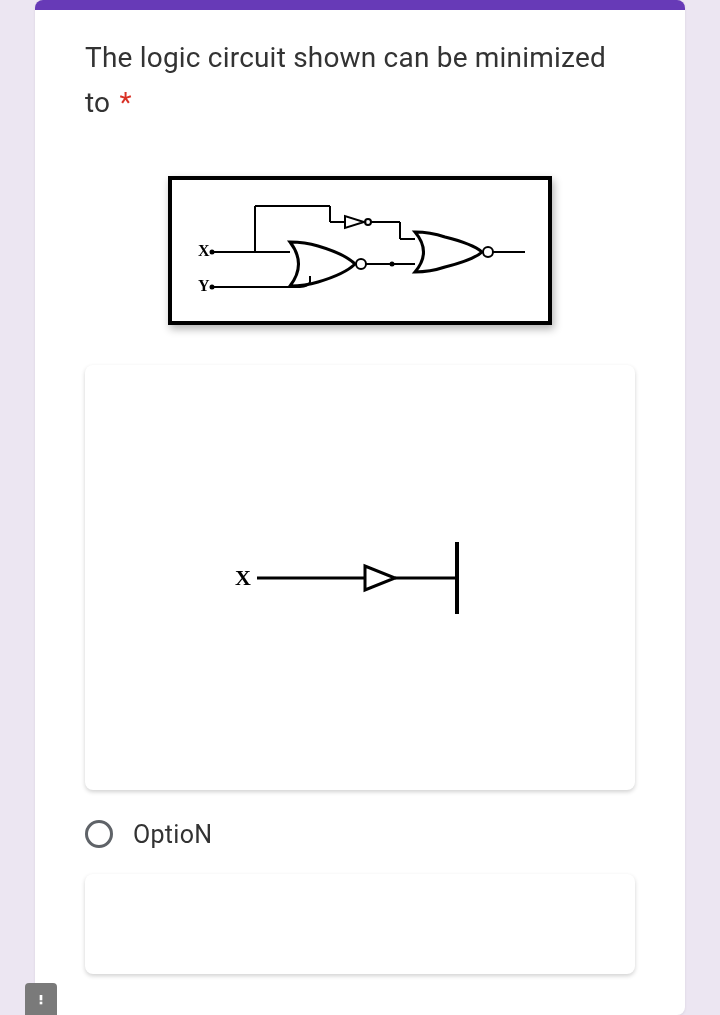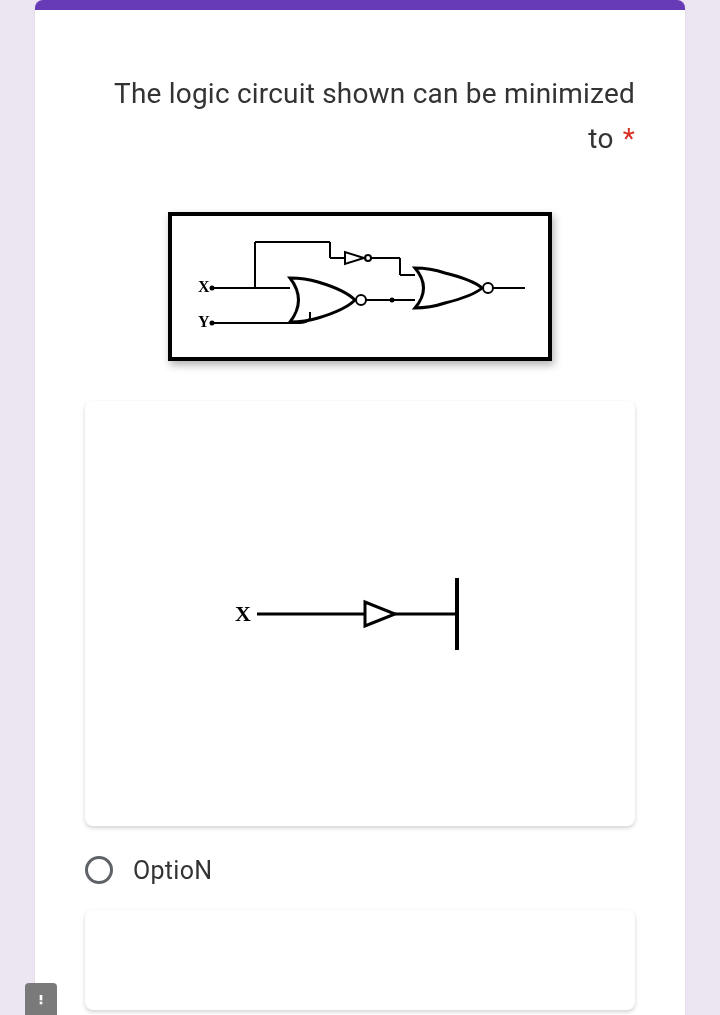--- a/index.html
+++ b/index.html
@@ -18,22 +18,21 @@
     .card {
       background: #fff;
       margin: 0 35px;
       border-radius: 8px;
       box-shadow: 0 1px 3px rgba(0,0,0,0.08);
       border-top: 10px solid #673ab7;
       min-height: 1015px;
       padding-bottom: 40px;
     }
     .question-area {
-      padding: 62px 50px 20px 50px;
-      text-align: right;
+      padding: 26px 50px 20px 50px;
     }
     .question-text {
       font-size: 28px;
       color: #333;
       font-weight: 400;
       line-height: 1.6;
       letter-spacing: 0.2px;
     }
     .required {
       color: #d93025;

